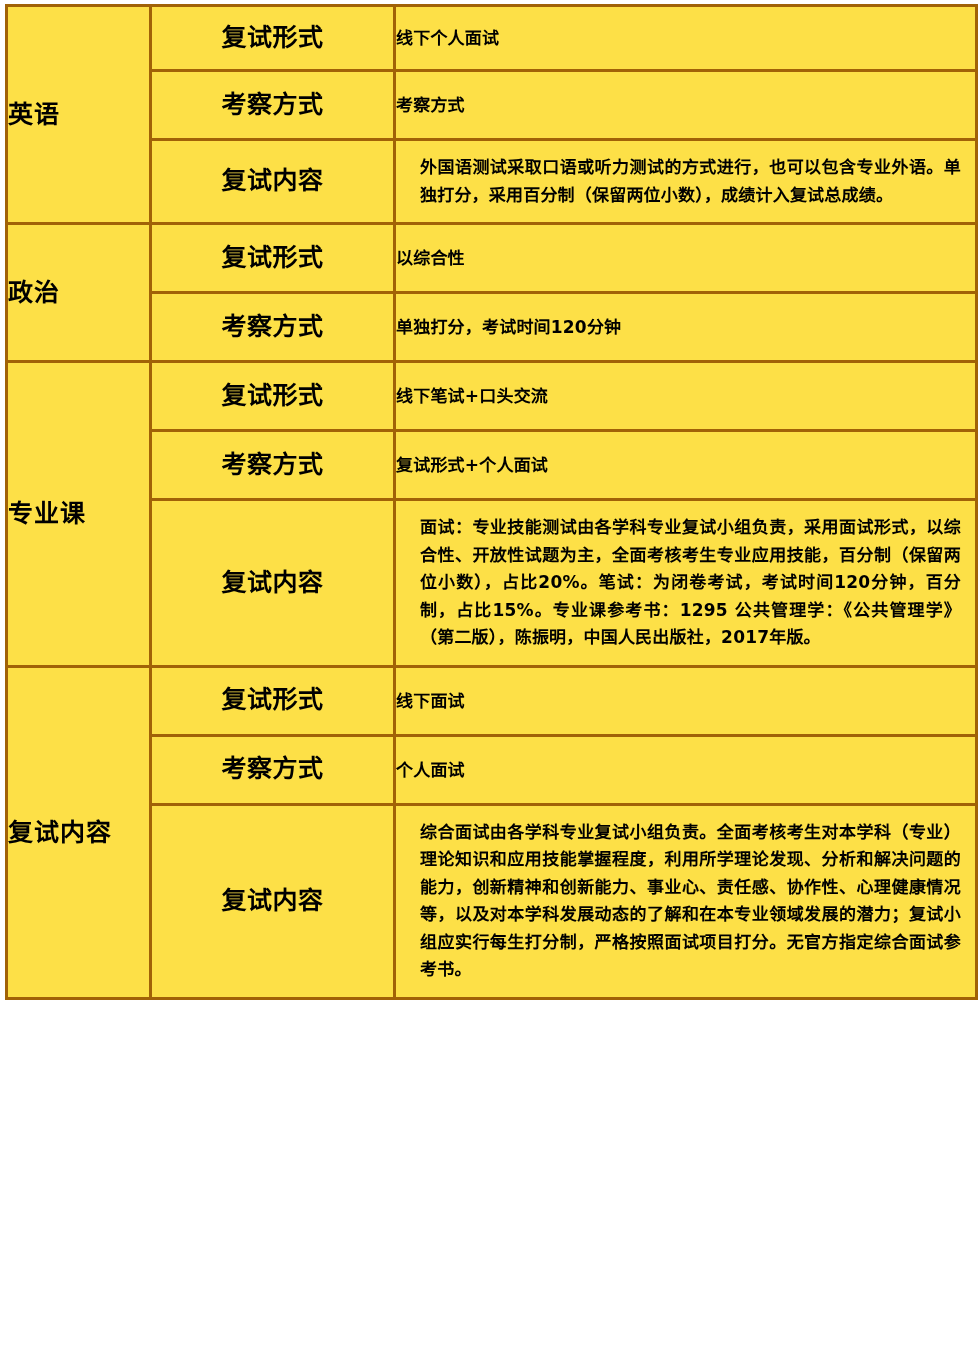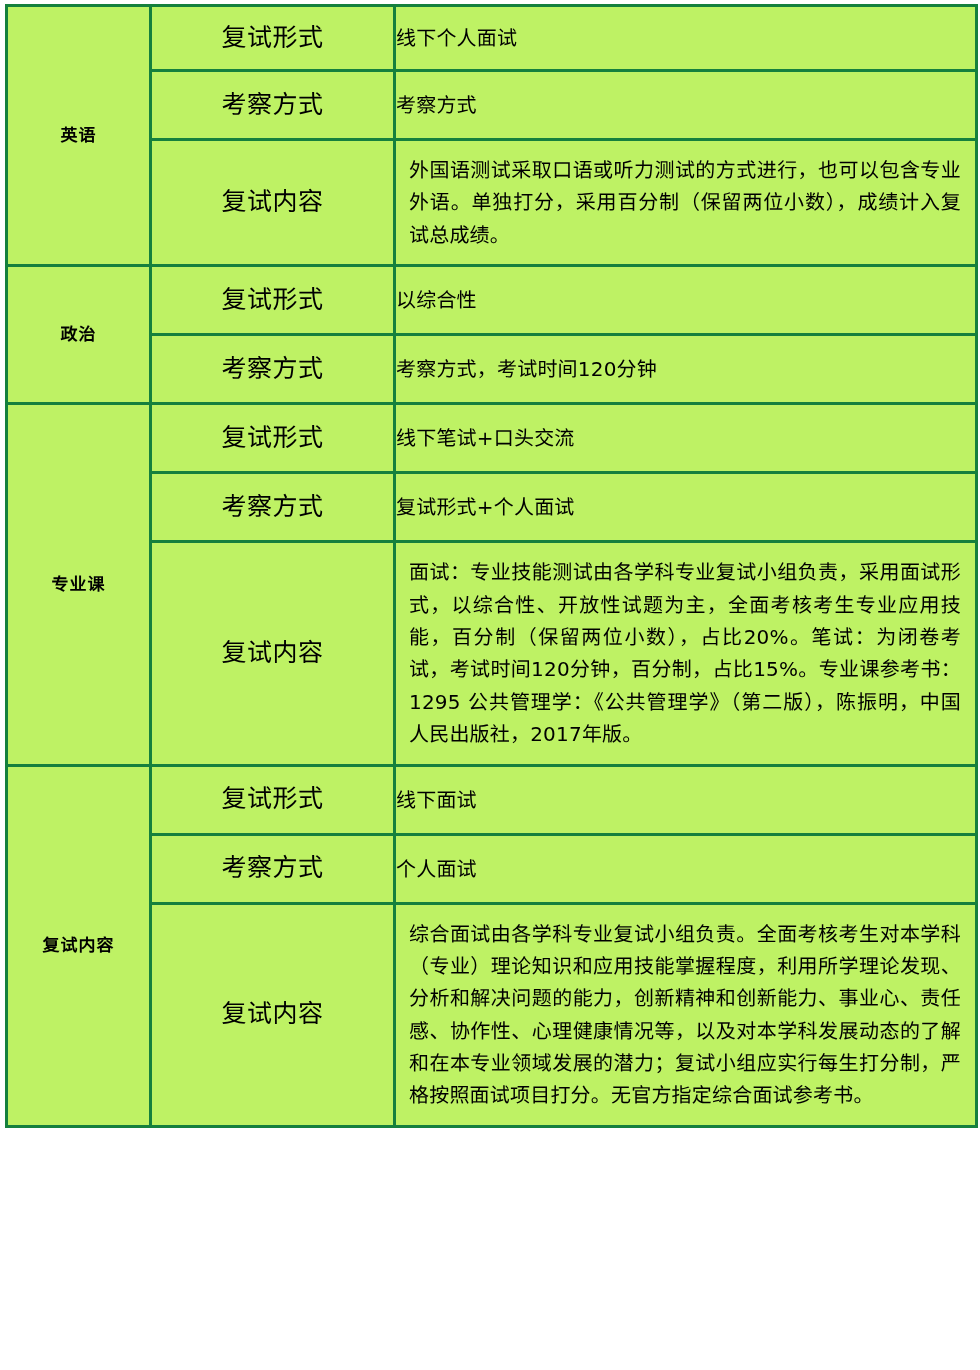--- a/index.html
+++ b/index.html
@@ -29,57 +29,57 @@
     border-collapse: collapse;
     table-layout: fixed;
     border: 3px solid #000000;
   }
 
   table.exam-table col.c-subject { width: 144px; }
   table.exam-table col.c-item    { width: 244px; }
   table.exam-table col.c-detail  { width: 582px; }
 
   table.exam-table td {
-    border: 3px solid #15803d;
+    border: 3px solid #a16207;
     padding: 0;
     vertical-align: middle;
-    background: #bef264;
+    background: #fde047;
+    font-weight: bold;
   }
 
   
   .cell-subject {
-    text-align: center;
     font-weight: bold;
-    font-size: 17px;
+    font-size: 25px;
     letter-spacing: 1px;
     line-height: 1.25;
   }
 
   
   .cell-item {
     text-align: center;
     font-size: 25px;
     font-weight: normal;
     line-height: 1.3;
     letter-spacing: 0.5px;
   }
 
   
   .cell-detail {
     text-align: left;
-    font-size: 20px;
+    font-size: 17px;
     font-weight: normal;
     line-height: 1.3;
     letter-spacing: 0.2px;
     padding: 6px 14px 6px 13px;
   }
 
   .cell-detail.para {
     line-height: 1.62;
-    padding: 13px 14px 13px 13px;
+    padding: 13px 14px 13px 24px;
     text-align: justify;
     text-justify: inter-ideograph;
   }
 
   
   .r-short { height: 62px; }
   .r-med   { height: 66px; }
 </style>
 </head>
 <body>
@@ -107,21 +107,21 @@
         <td class="cell-detail para">外国语测试采取口语或听力测试的方式进行，也可以包含专业外语。单独打分，采用百分制（保留两位小数），成绩计入复试总成绩。</td>
       </tr>
 
       <tr>
         <td class="cell-subject" rowspan="2">政治</td>
         <td class="cell-item r-med">复试形式</td>
         <td class="cell-detail r-med">以综合性</td>
       </tr>
       <tr>
         <td class="cell-item r-med">考察方式</td>
-        <td class="cell-detail r-med">考察方式，考试时间120分钟</td>
+        <td class="cell-detail r-med">单独打分，考试时间120分钟</td>
       </tr>
 
       <tr>
         <td class="cell-subject" rowspan="3">专业课</td>
         <td class="cell-item r-med">复试形式</td>
         <td class="cell-detail r-med">线下笔试+口头交流</td>
       </tr>
       <tr>
         <td class="cell-item r-med">考察方式</td>
         <td class="cell-detail r-med">复试形式+个人面试</td>

